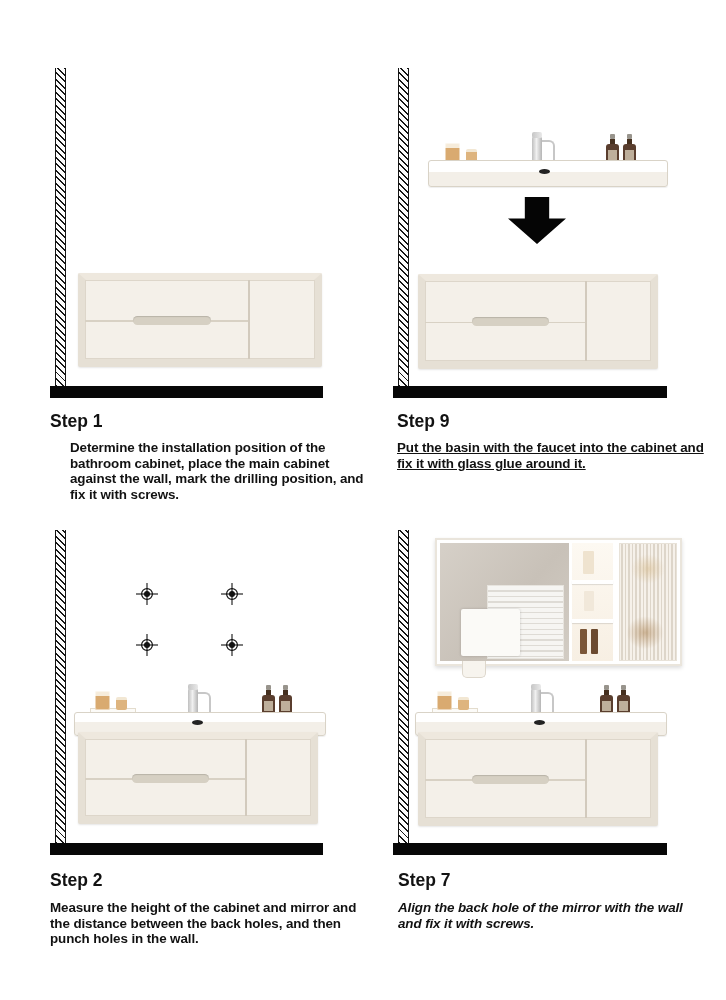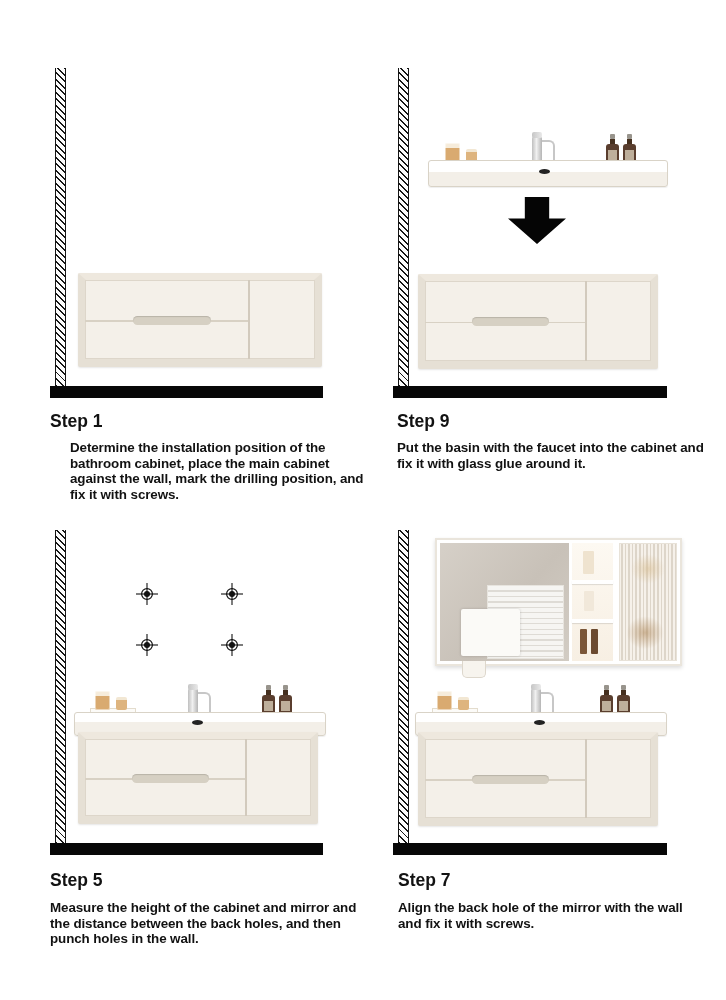--- a/index.html
+++ b/index.html
@@ -132,21 +132,21 @@
       <div class="cab-inner">
         <div class="cab-vdiv"></div>
         <div class="cab-hdiv"></div>
         <div class="cab-handle"></div>
       </div>
     </div>
 
     <div class="floor" style="left:393px;top:386px;width:274px;"></div>
 
     <div class="step-title" style="left:397px;top:411px;">Step 9</div>
-    <div class="step-desc" style="left:397px;top:440px;width:322px;">Put the basin with the faucet into the cabinet and fix it with glass glue around it.</div>
+    <div class="step-desc" style="left:397px;top:440px;width:322px;text-decoration:underline;">Put the basin with the faucet into the cabinet and fix it with glass glue around it.</div>
   </div>
 
   <div>
     <div class="wall" style="left:55px;top:530px;height:313px;"></div>
 
     <svg class="target" style="left:136px;top:583px;" viewBox="0 0 22 22">
         <line x1="11" y1="0" x2="11" y2="22" stroke="#111" stroke-width="1.1"></line>
         <line x1="0" y1="11" x2="22" y2="11" stroke="#111" stroke-width="1.1"></line>
         <circle cx="11" cy="11" r="5.4" fill="none" stroke="#111" stroke-width="1.2"></circle>
         <circle cx="11" cy="11" r="3" fill="#111"></circle>
@@ -193,21 +193,21 @@
     <div class="cab" style="left:78px;top:732px;width:240px;height:92px;">
       <div class="cab-inner">
         <div class="cab-vdiv"></div>
         <div class="cab-hdiv"></div>
         <div class="cab-handle"></div>
       </div>
     </div>
 
     <div class="floor" style="left:50px;top:843px;width:273px;"></div>
 
-    <div class="step-title" style="left:50px;top:870px;">Step 5</div>
+    <div class="step-title" style="left:50px;top:870px;">Step 2</div>
     <div class="step-desc" style="left:50px;top:900px;width:310px;">Measure the height of the cabinet and mirror and the distance between the back holes, and then punch holes in the wall.</div>
   </div>
 
   <div>
     <div class="wall" style="left:398px;top:530px;height:313px;"></div>
 
     <div class="mcab" style="left:435px;top:538px;width:243px;height:124px;">
       <div class="m-mirror">
         <div class="m-rad"></div>
         <div class="m-towel"></div>
@@ -248,16 +248,16 @@
       <div class="cab-inner">
         <div class="cab-vdiv"></div>
         <div class="cab-hdiv"></div>
         <div class="cab-handle"></div>
       </div>
     </div>
 
     <div class="floor" style="left:393px;top:843px;width:274px;"></div>
 
     <div class="step-title" style="left:398px;top:870px;">Step 7</div>
-    <div class="step-desc" style="left:398px;top:900px;width:302px;">Align the back hole of the mirror with the wall and fix it with screws.</div>
+    <div class="step-desc" style="left:398px;top:900px;width:302px;font-style:italic;">Align the back hole of the mirror with the wall and fix it with screws.</div>
   </div>
 
 </div>
 
 </body></html>

